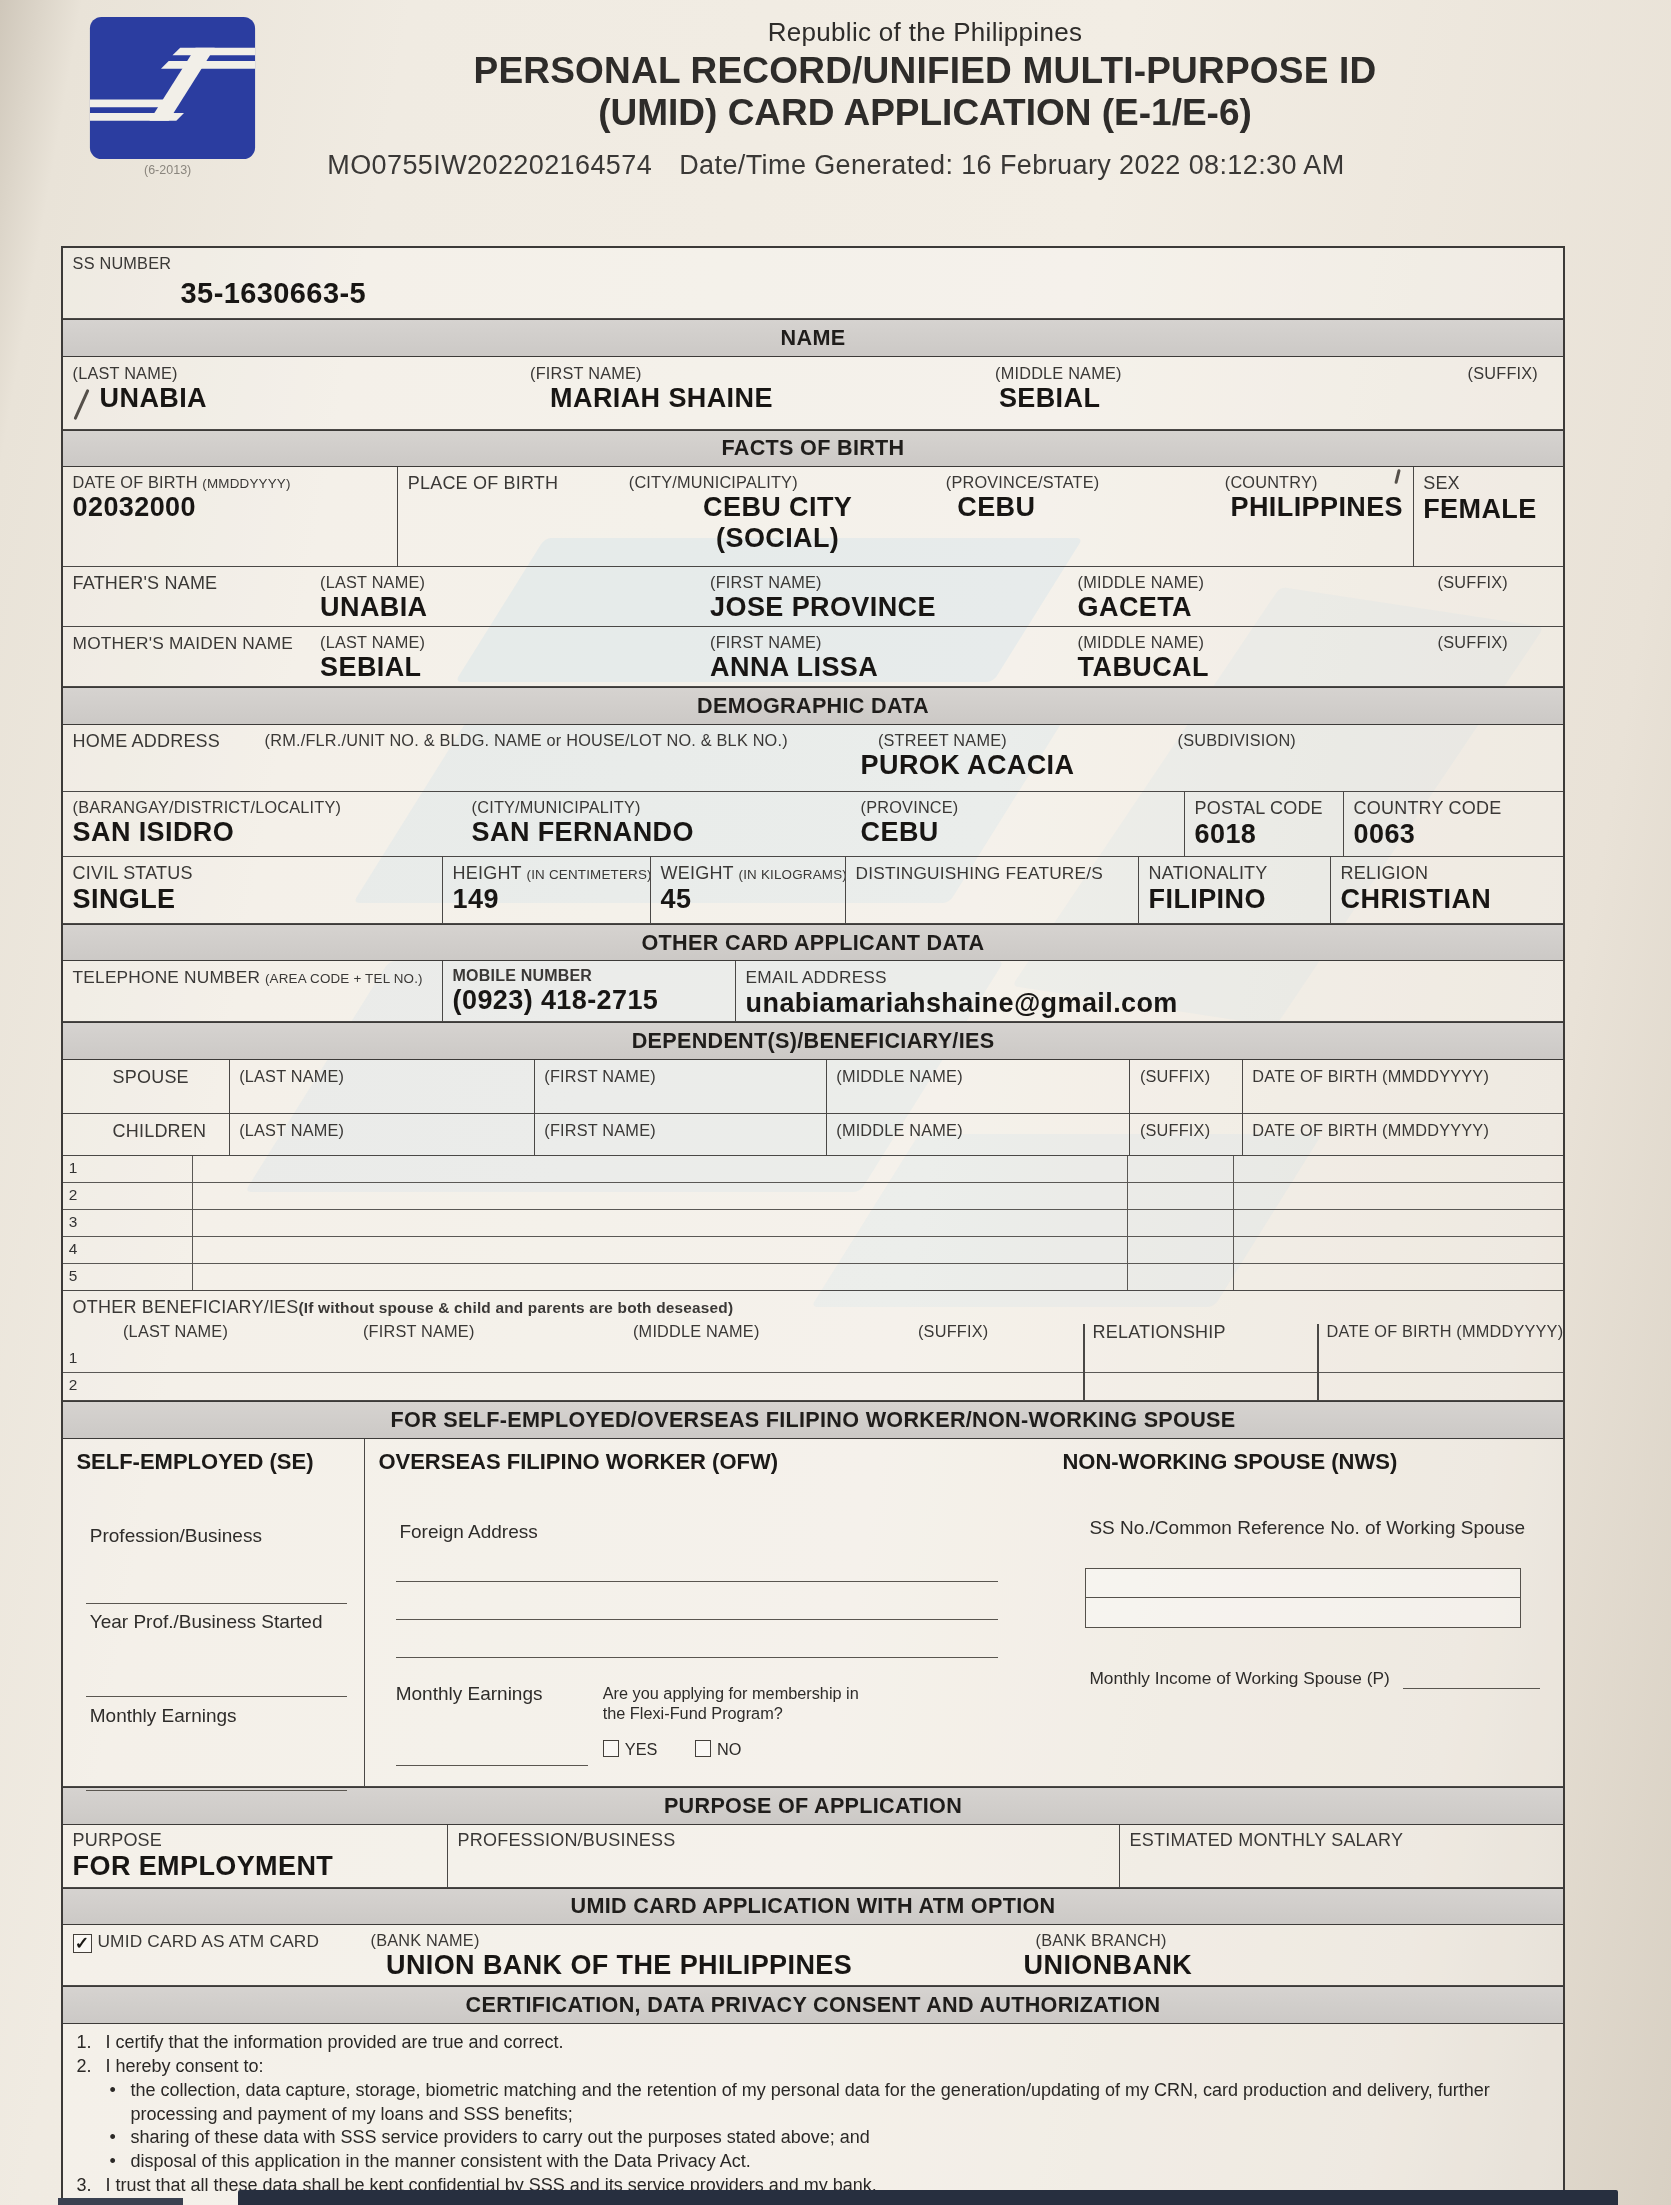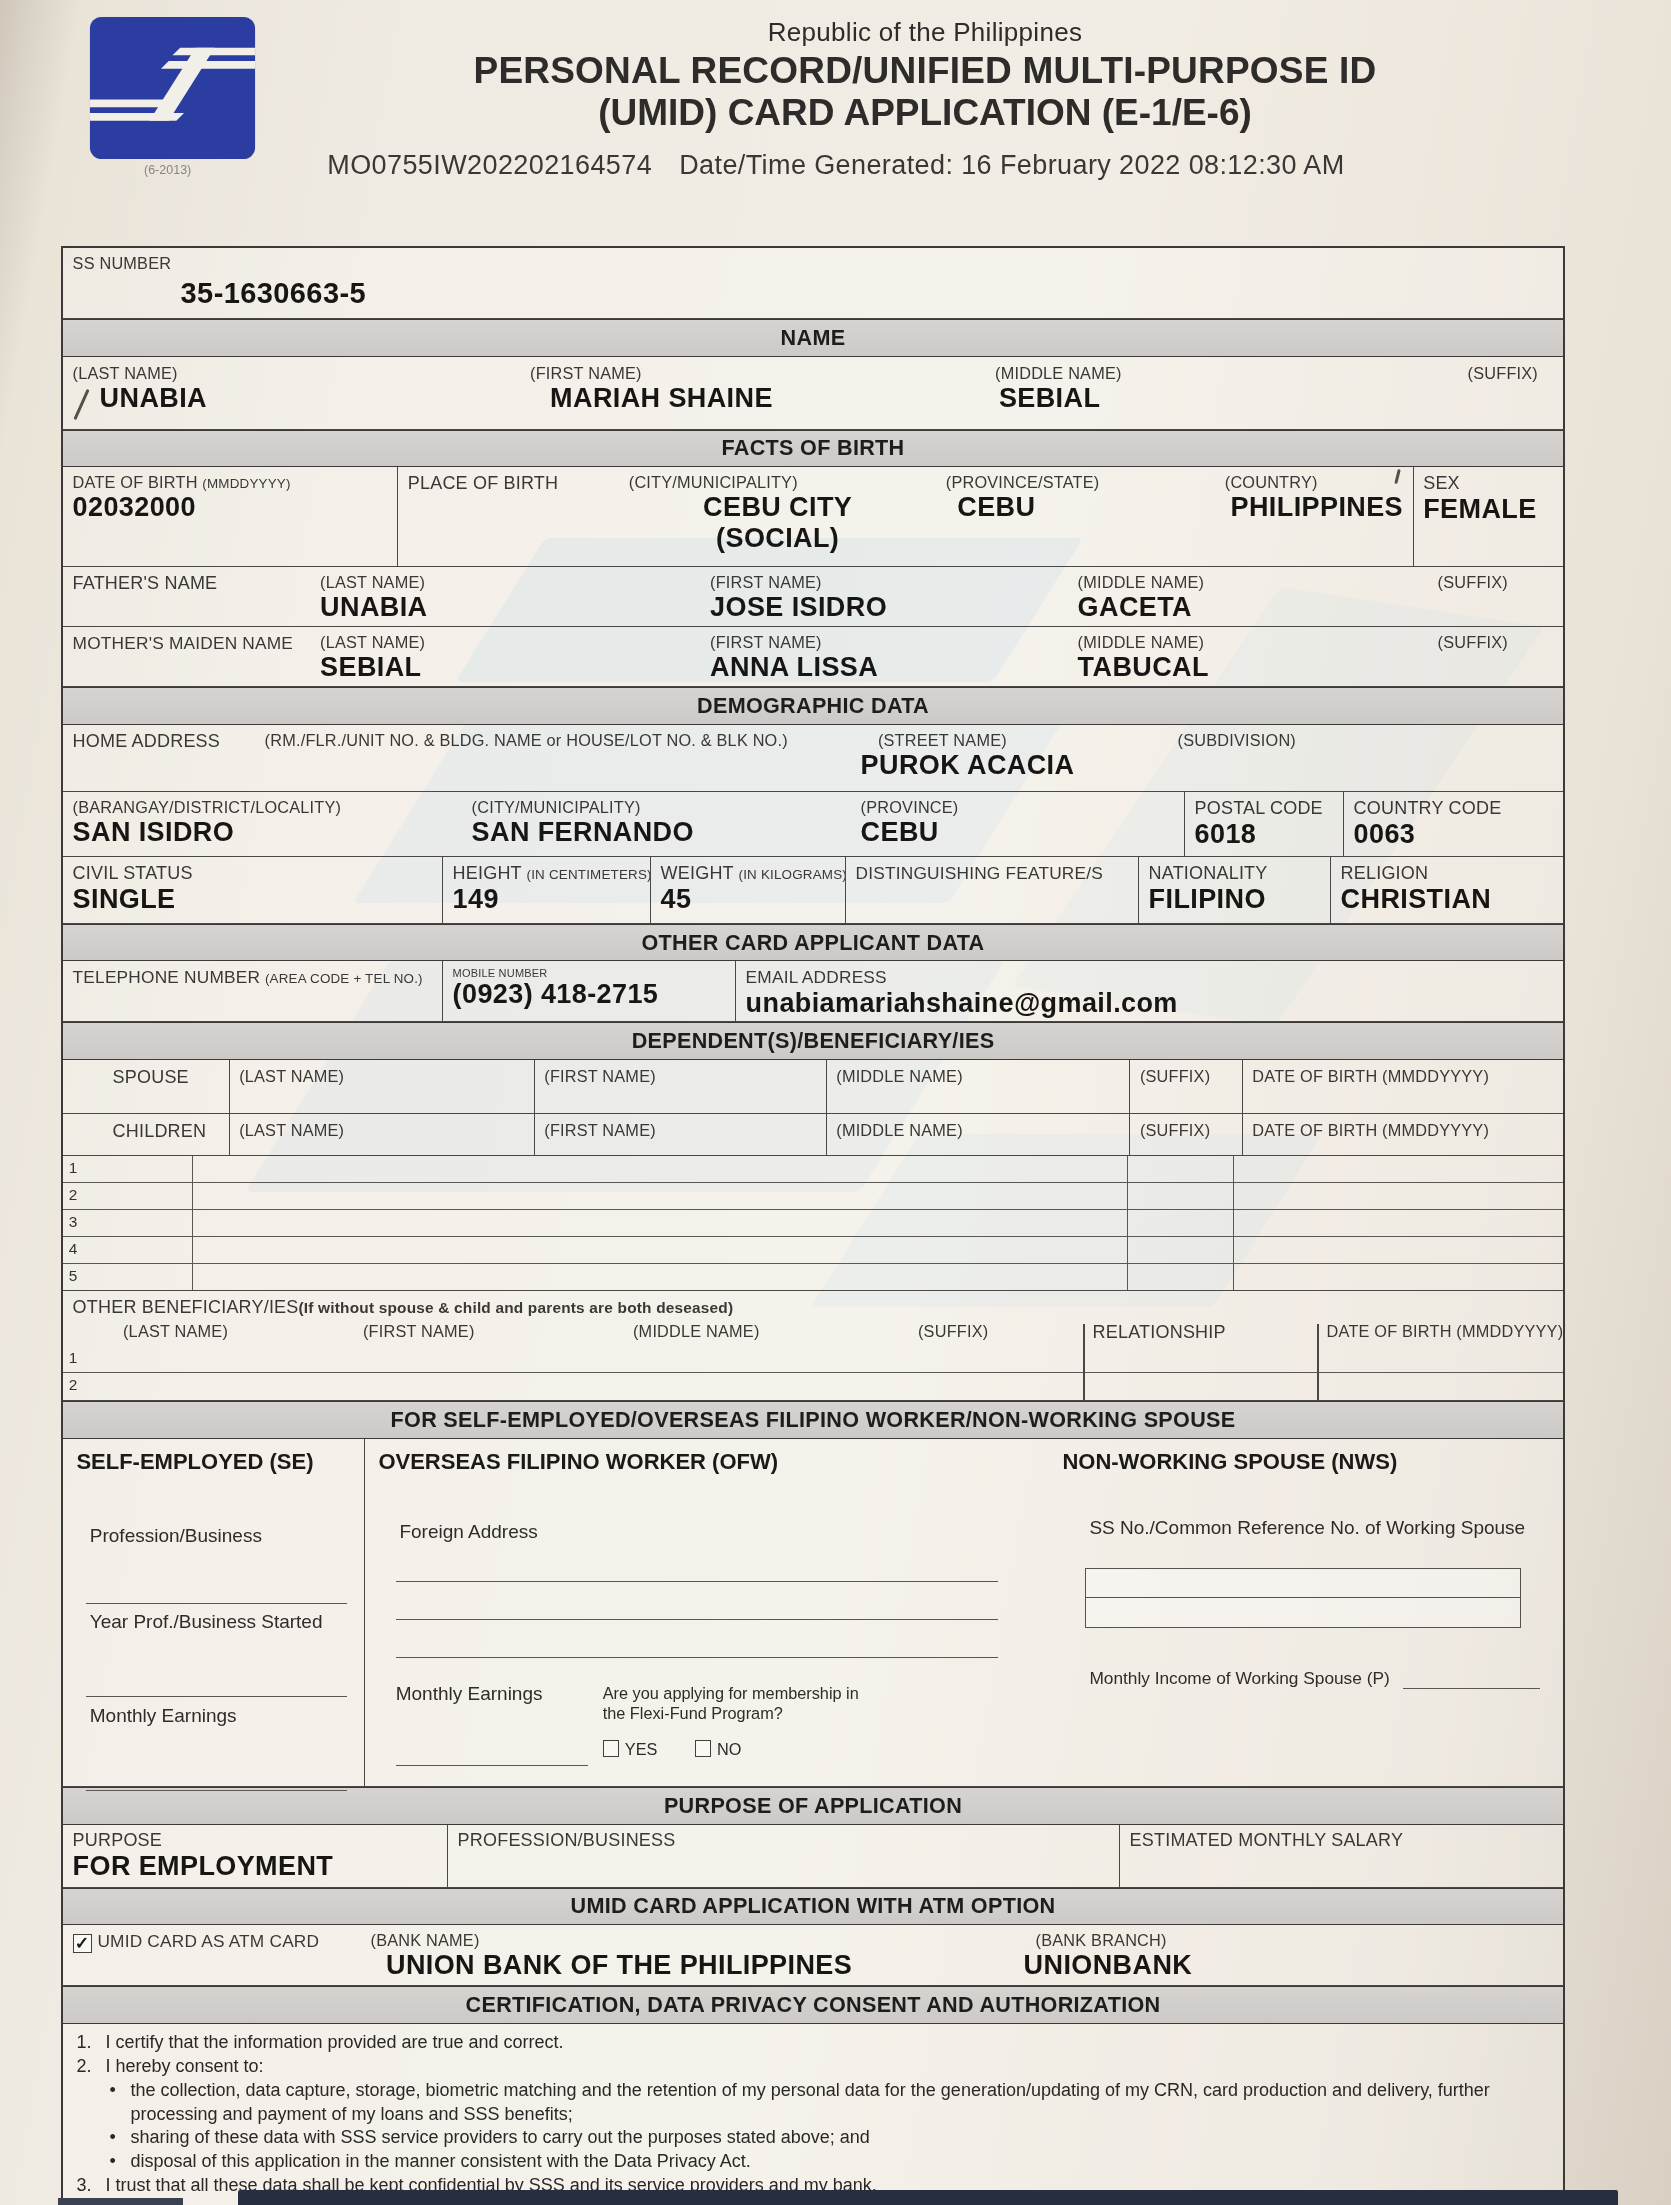--- a/index.html
+++ b/index.html
@@ -205,21 +205,21 @@
       <div class="grid-parent">
         <div>
             <div class="lbl" style="font-size:18px;">FATHER'S NAME</div>
           </div>
         <div>
           <div class="lbl">(LAST NAME)</div>
           <div class="val val-tight">UNABIA</div>
         </div>
         <div>
           <div class="lbl">(FIRST NAME)</div>
-          <div class="val">JOSE ISIDRO</div>
+          <div class="val">JOSE PROVINCE</div>
         </div>
         <div>
           <div class="lbl">(MIDDLE NAME)</div>
           <div class="val">GACETA</div>
         </div>
         <div>
             <div class="lbl">(SUFFIX)</div>
           </div>
       </div>
     </div>
@@ -310,21 +310,21 @@
         <div class="val">CHRISTIAN</div>
       </div>
     </div>
 
     <div class="bar">OTHER CARD APPLICANT DATA</div>
     <div class="row tel-row">
       <div class="cell" style="width:379px;">
         <div class="lbl"><span style="font-size:17.3px;">TELEPHONE NUMBER</span> <span class="sub">(AREA CODE + TEL NO.)</span></div>
       </div>
       <div class="cell bl" style="width:293px;">
-        <div class="lbl" style="font-size:11px;">MOBILE NUMBER</div>
+        <div class="lbl" style="font-size:16px;font-weight:bold;">MOBILE NUMBER</div>
         <div class="val val-sm">(0923) 418-2715</div>
       </div>
       <div class="cell bl" style="flex:1;">
         <div class="lbl" style="font-size:17.3px;">EMAIL ADDRESS</div>
         <div class="val val-sm">unabiamariahshaine@gmail.com</div>
       </div>
     </div>
 
     <div class="bar">DEPENDENT(S)/BENEFICIARY/IES</div>
     <div class="row dep-head-row">

